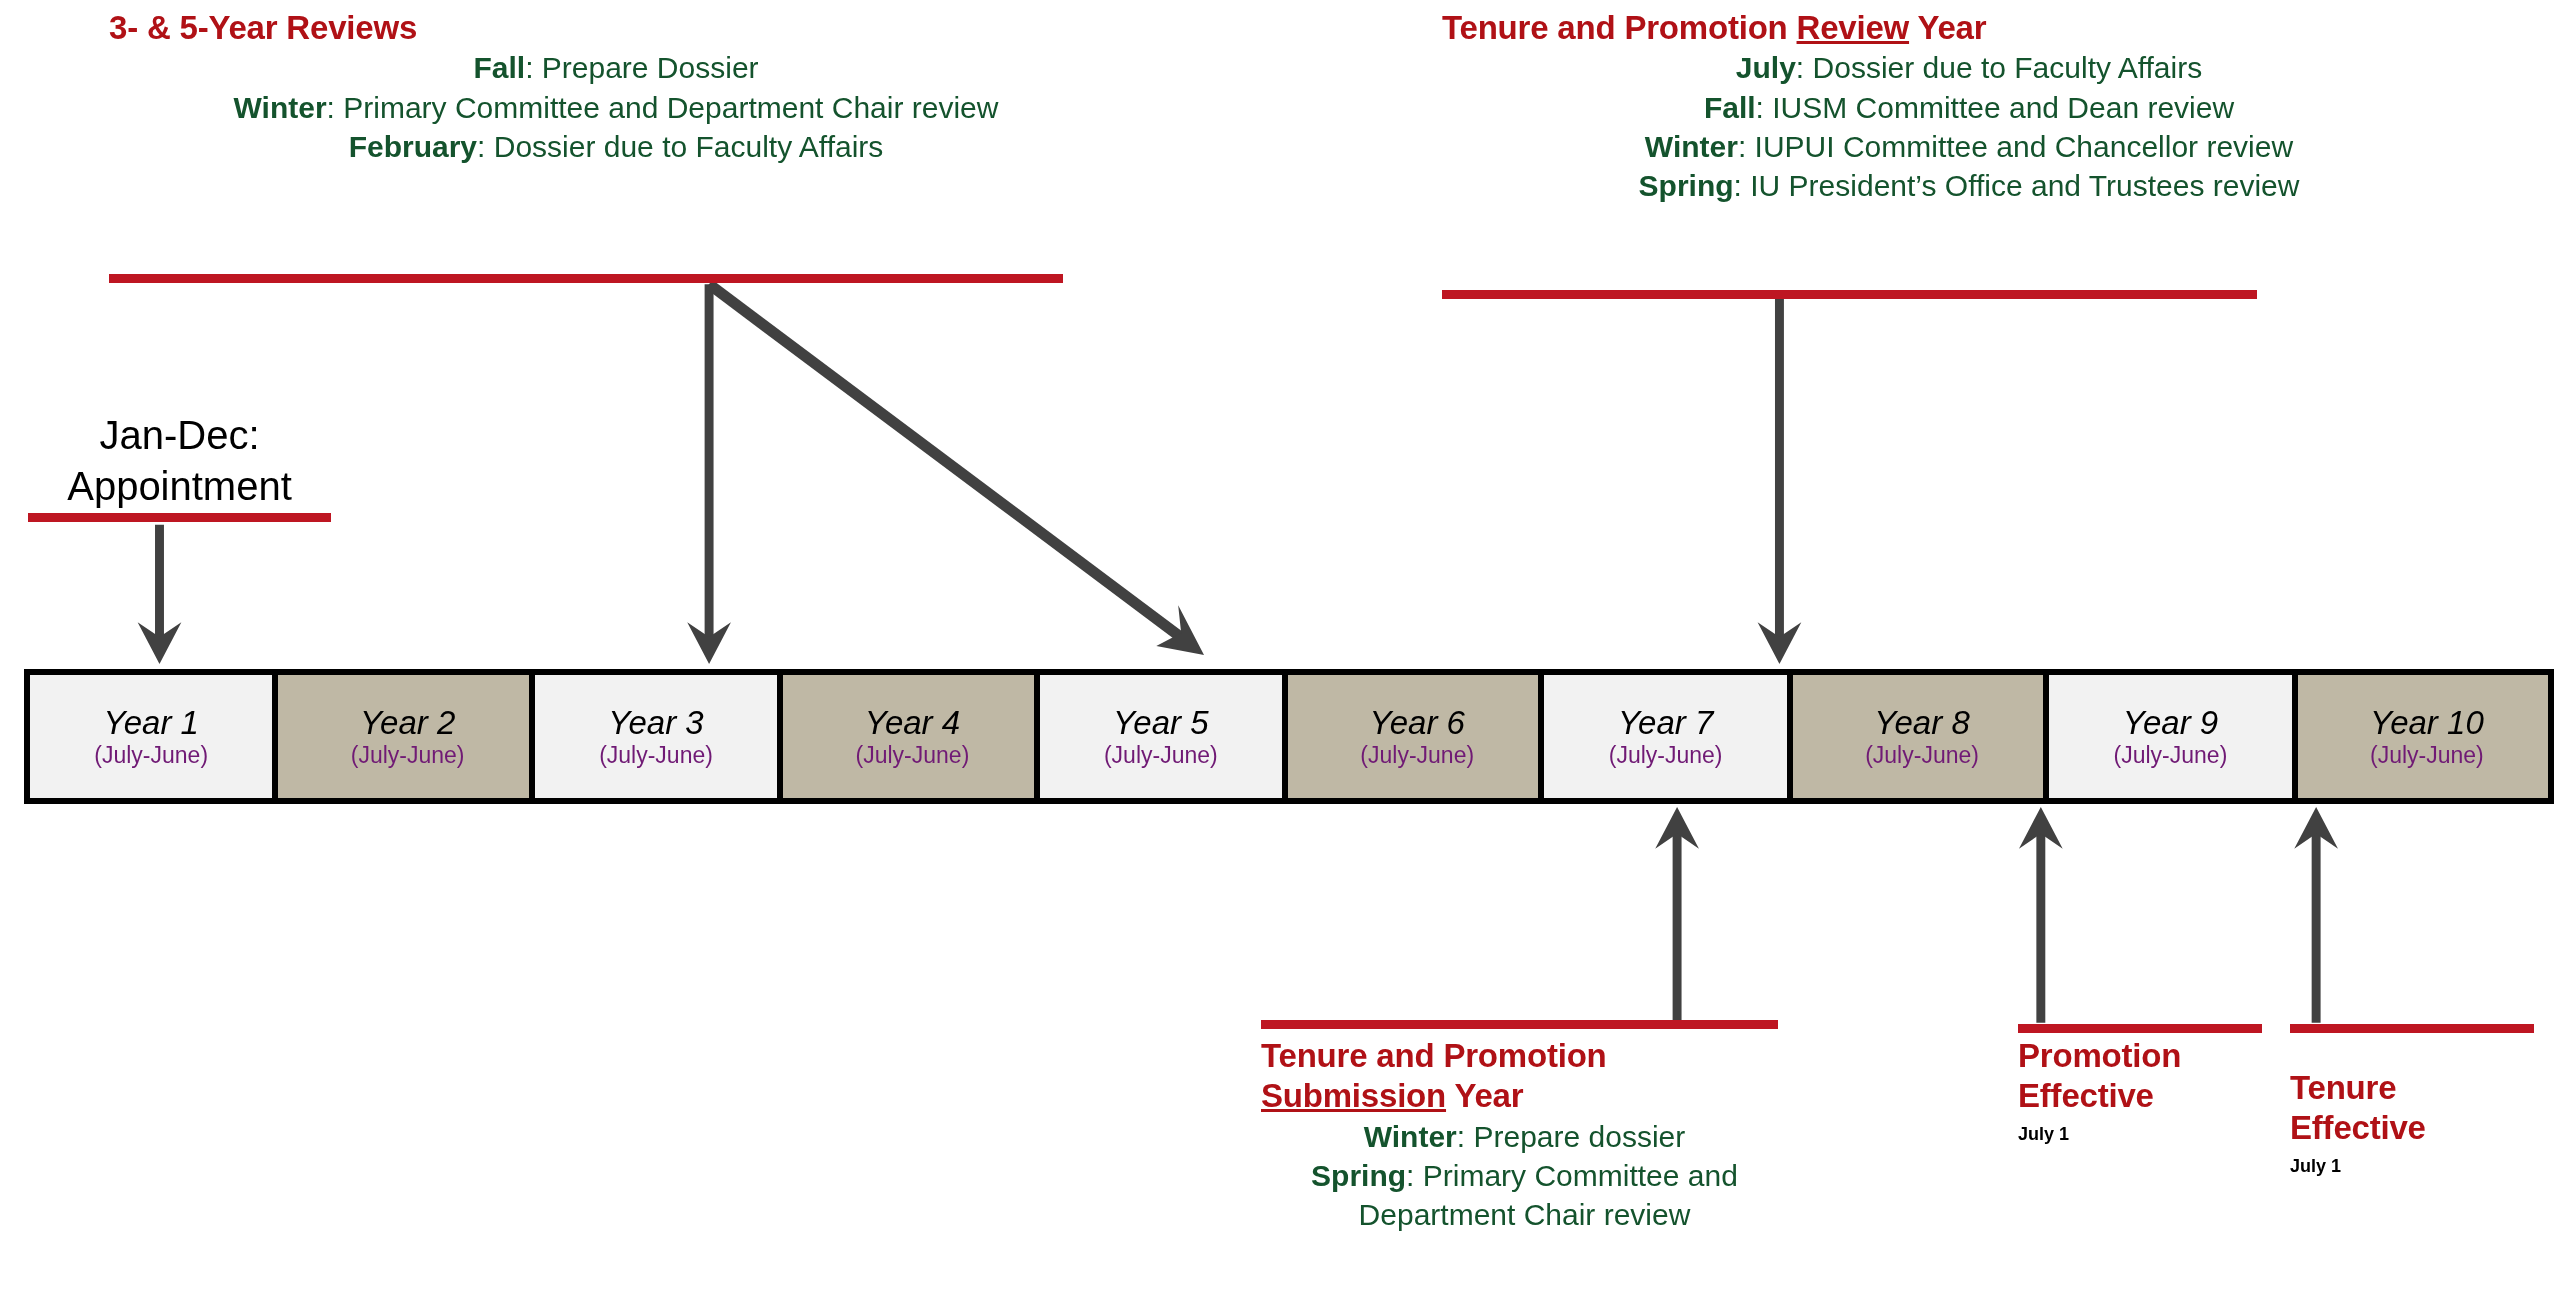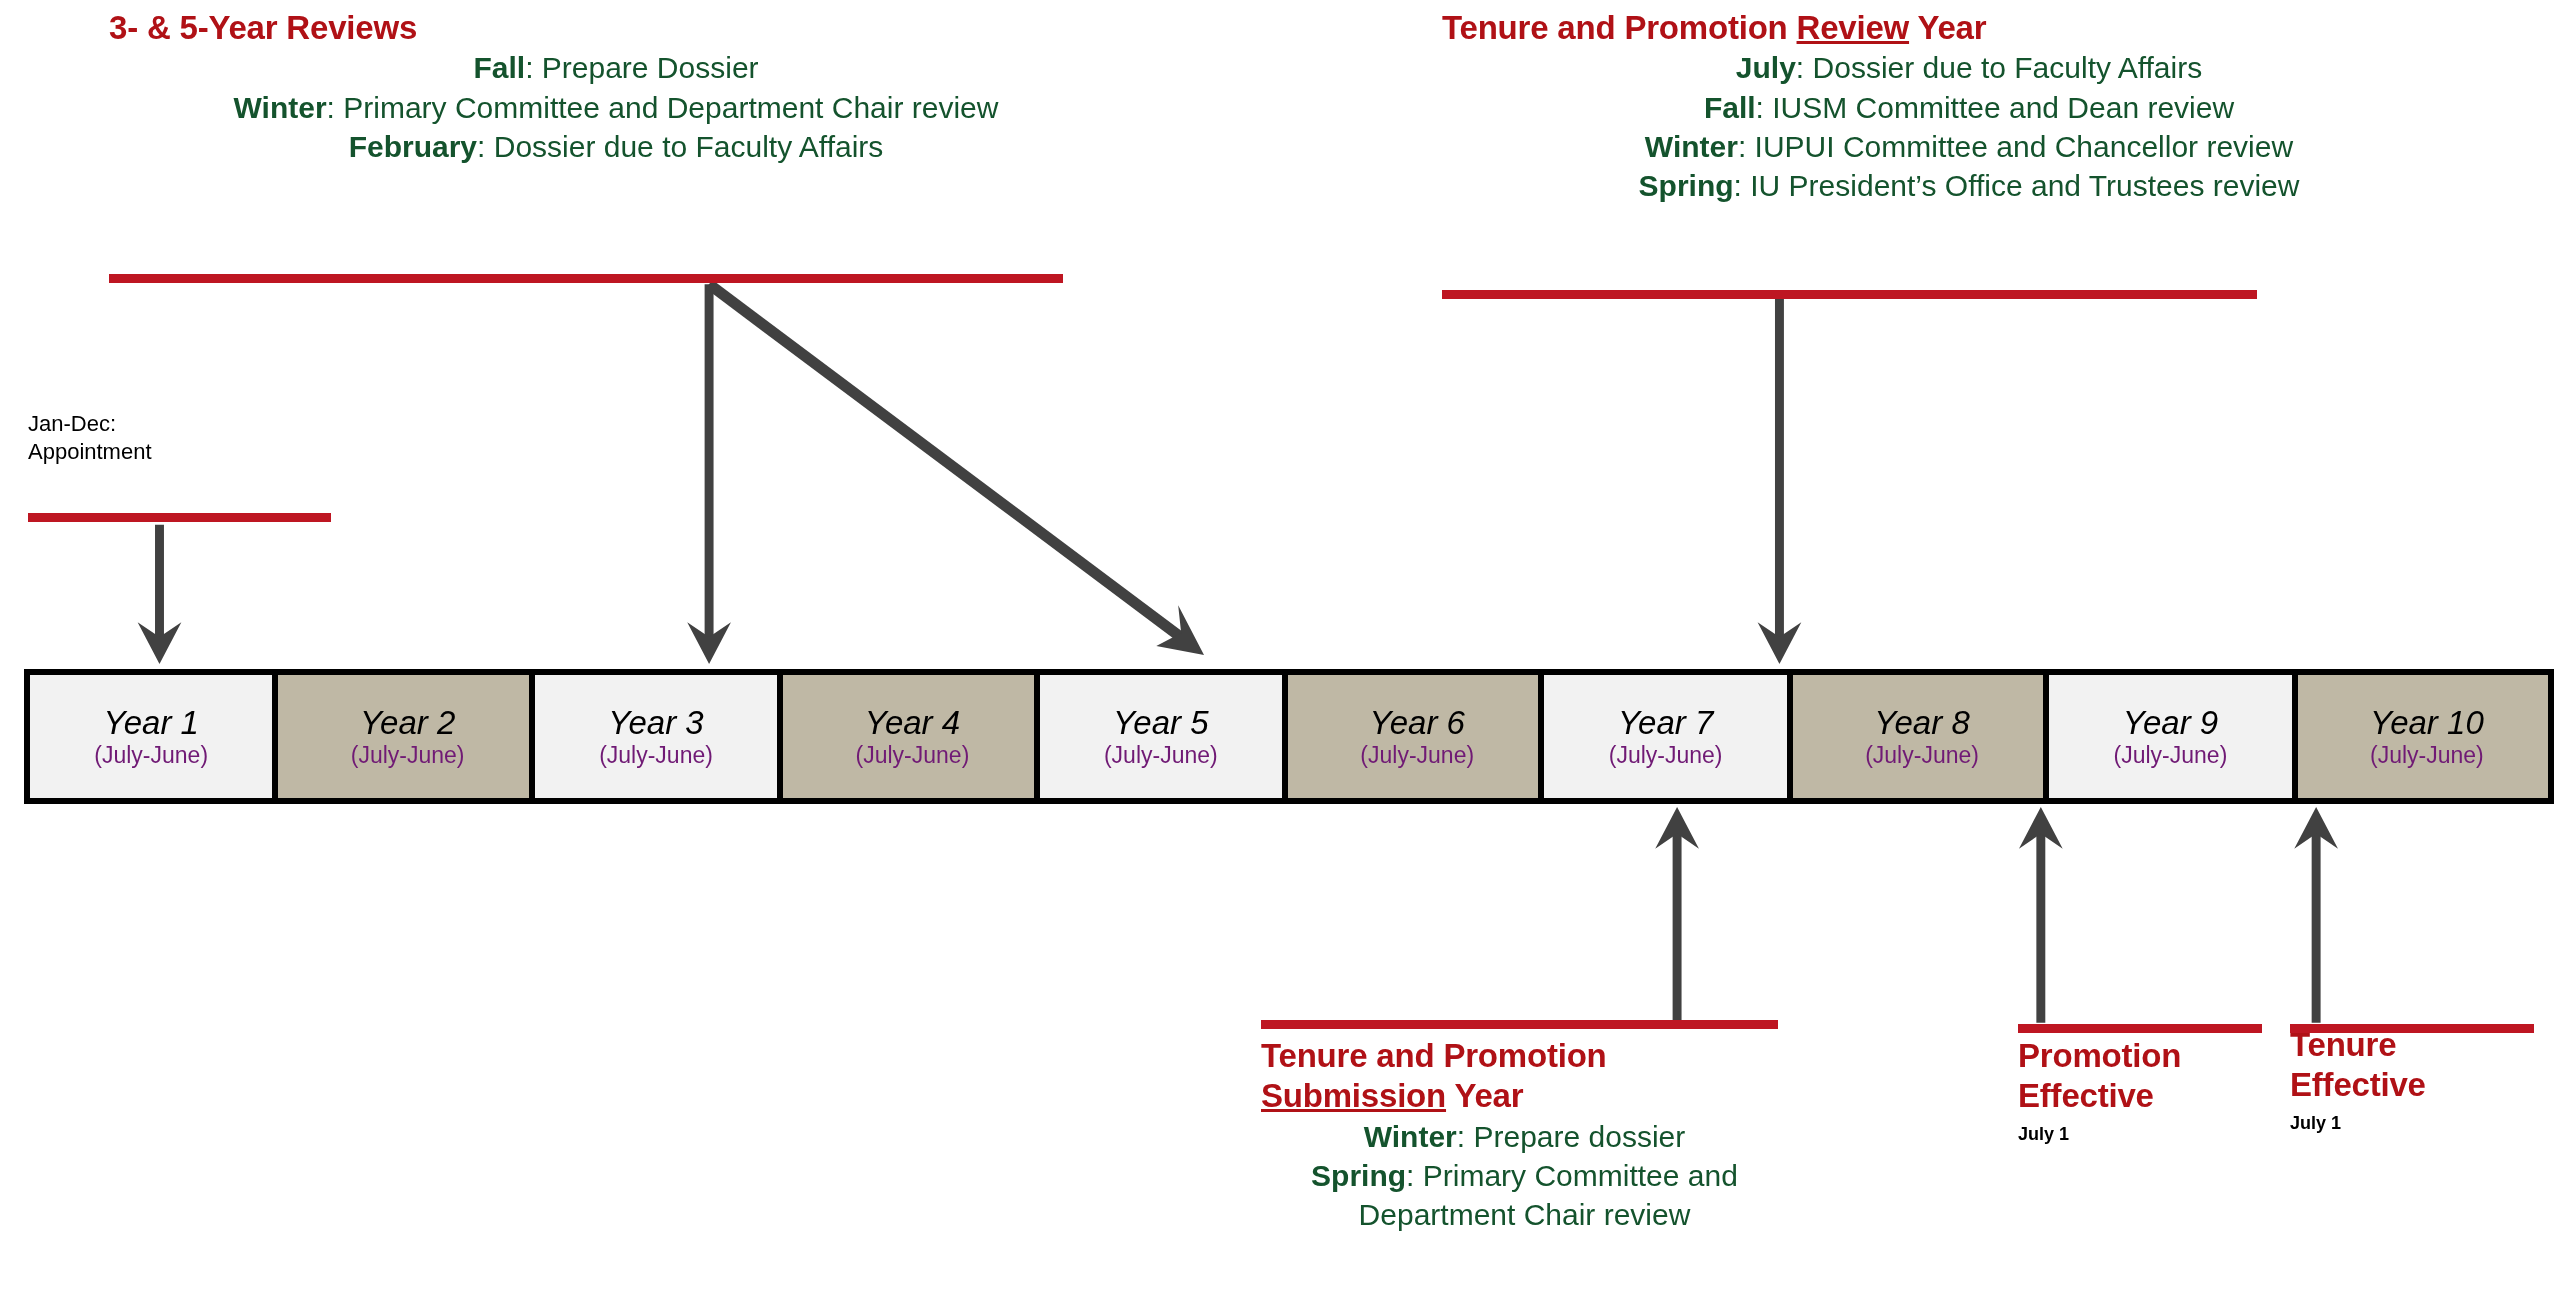--- a/index.html
+++ b/index.html
@@ -36,23 +36,23 @@
   .line{
     font-size:30px;
     line-height:1.31;
     color:#14532d;
     white-space:nowrap;
     text-align:center;
   }
   .line.wrap{white-space:normal;}
   .line b{font-weight:bold;}
   .plain{
-    font-size:22px;
+    font-size:40px;
     line-height:1.28;
-    text-align:left;
+    text-align:center;
     color:#000000;
   }
   .sub-note{
     font-size:18px;
     font-weight:bold;
     line-height:1.3;
     color:#000000;
   }
 
   
@@ -240,20 +240,20 @@
       <b>Spring</b><span>: </span><span>Primary Committee and Department Chair review</span>
     </div>
   </div>
 
   <div class="txtblock" style="left:2018px; top:1036px; width:249px;">
     <div class="hdr">Promotion</div>
     <div class="hdr">Effective</div>
     <div class="sub-note" style="margin-top:6px;">July 1</div>
   </div>
 
-  <div class="txtblock" style="left:2290px; top:1025px; width:249px;">
+  <div class="txtblock" style="left:2290px; top:1068px; width:249px;">
     <div class="hdr">Tenure</div>
     <div class="hdr">Effective</div>
     <div class="sub-note" style="margin-top:6px;">July 1</div>
   </div>
 
 </div>
 
 
 </body></html>

